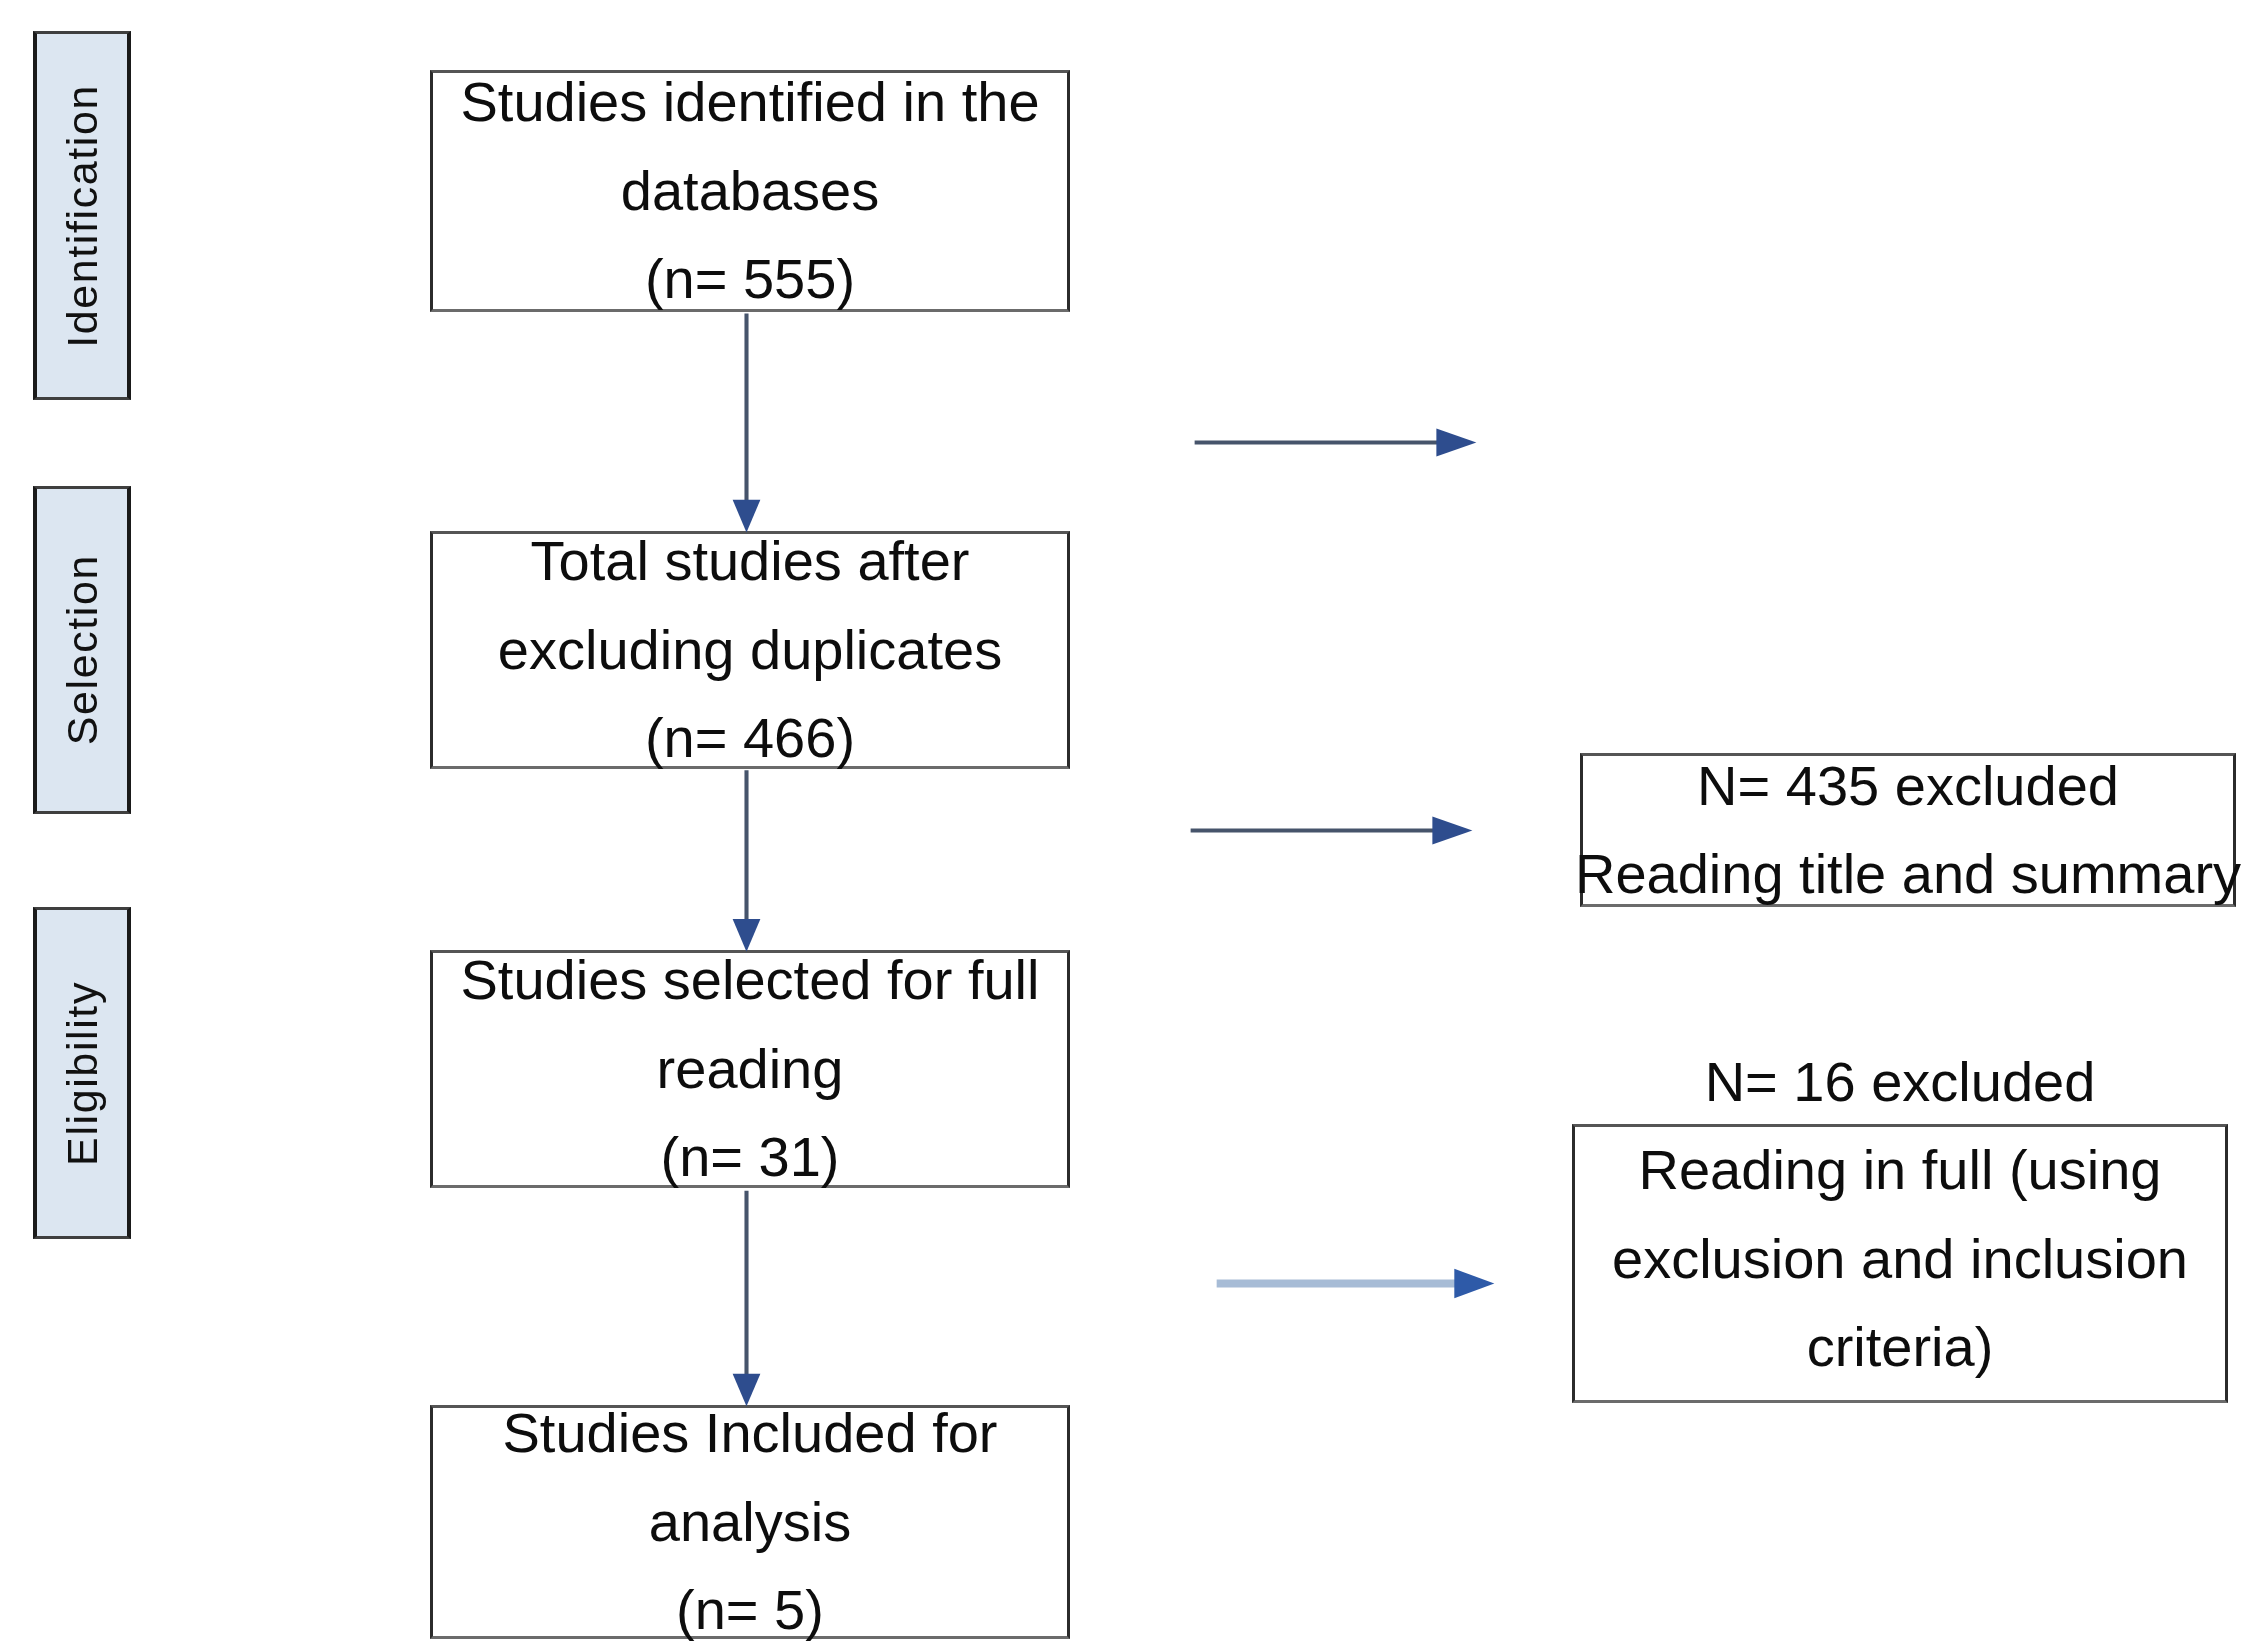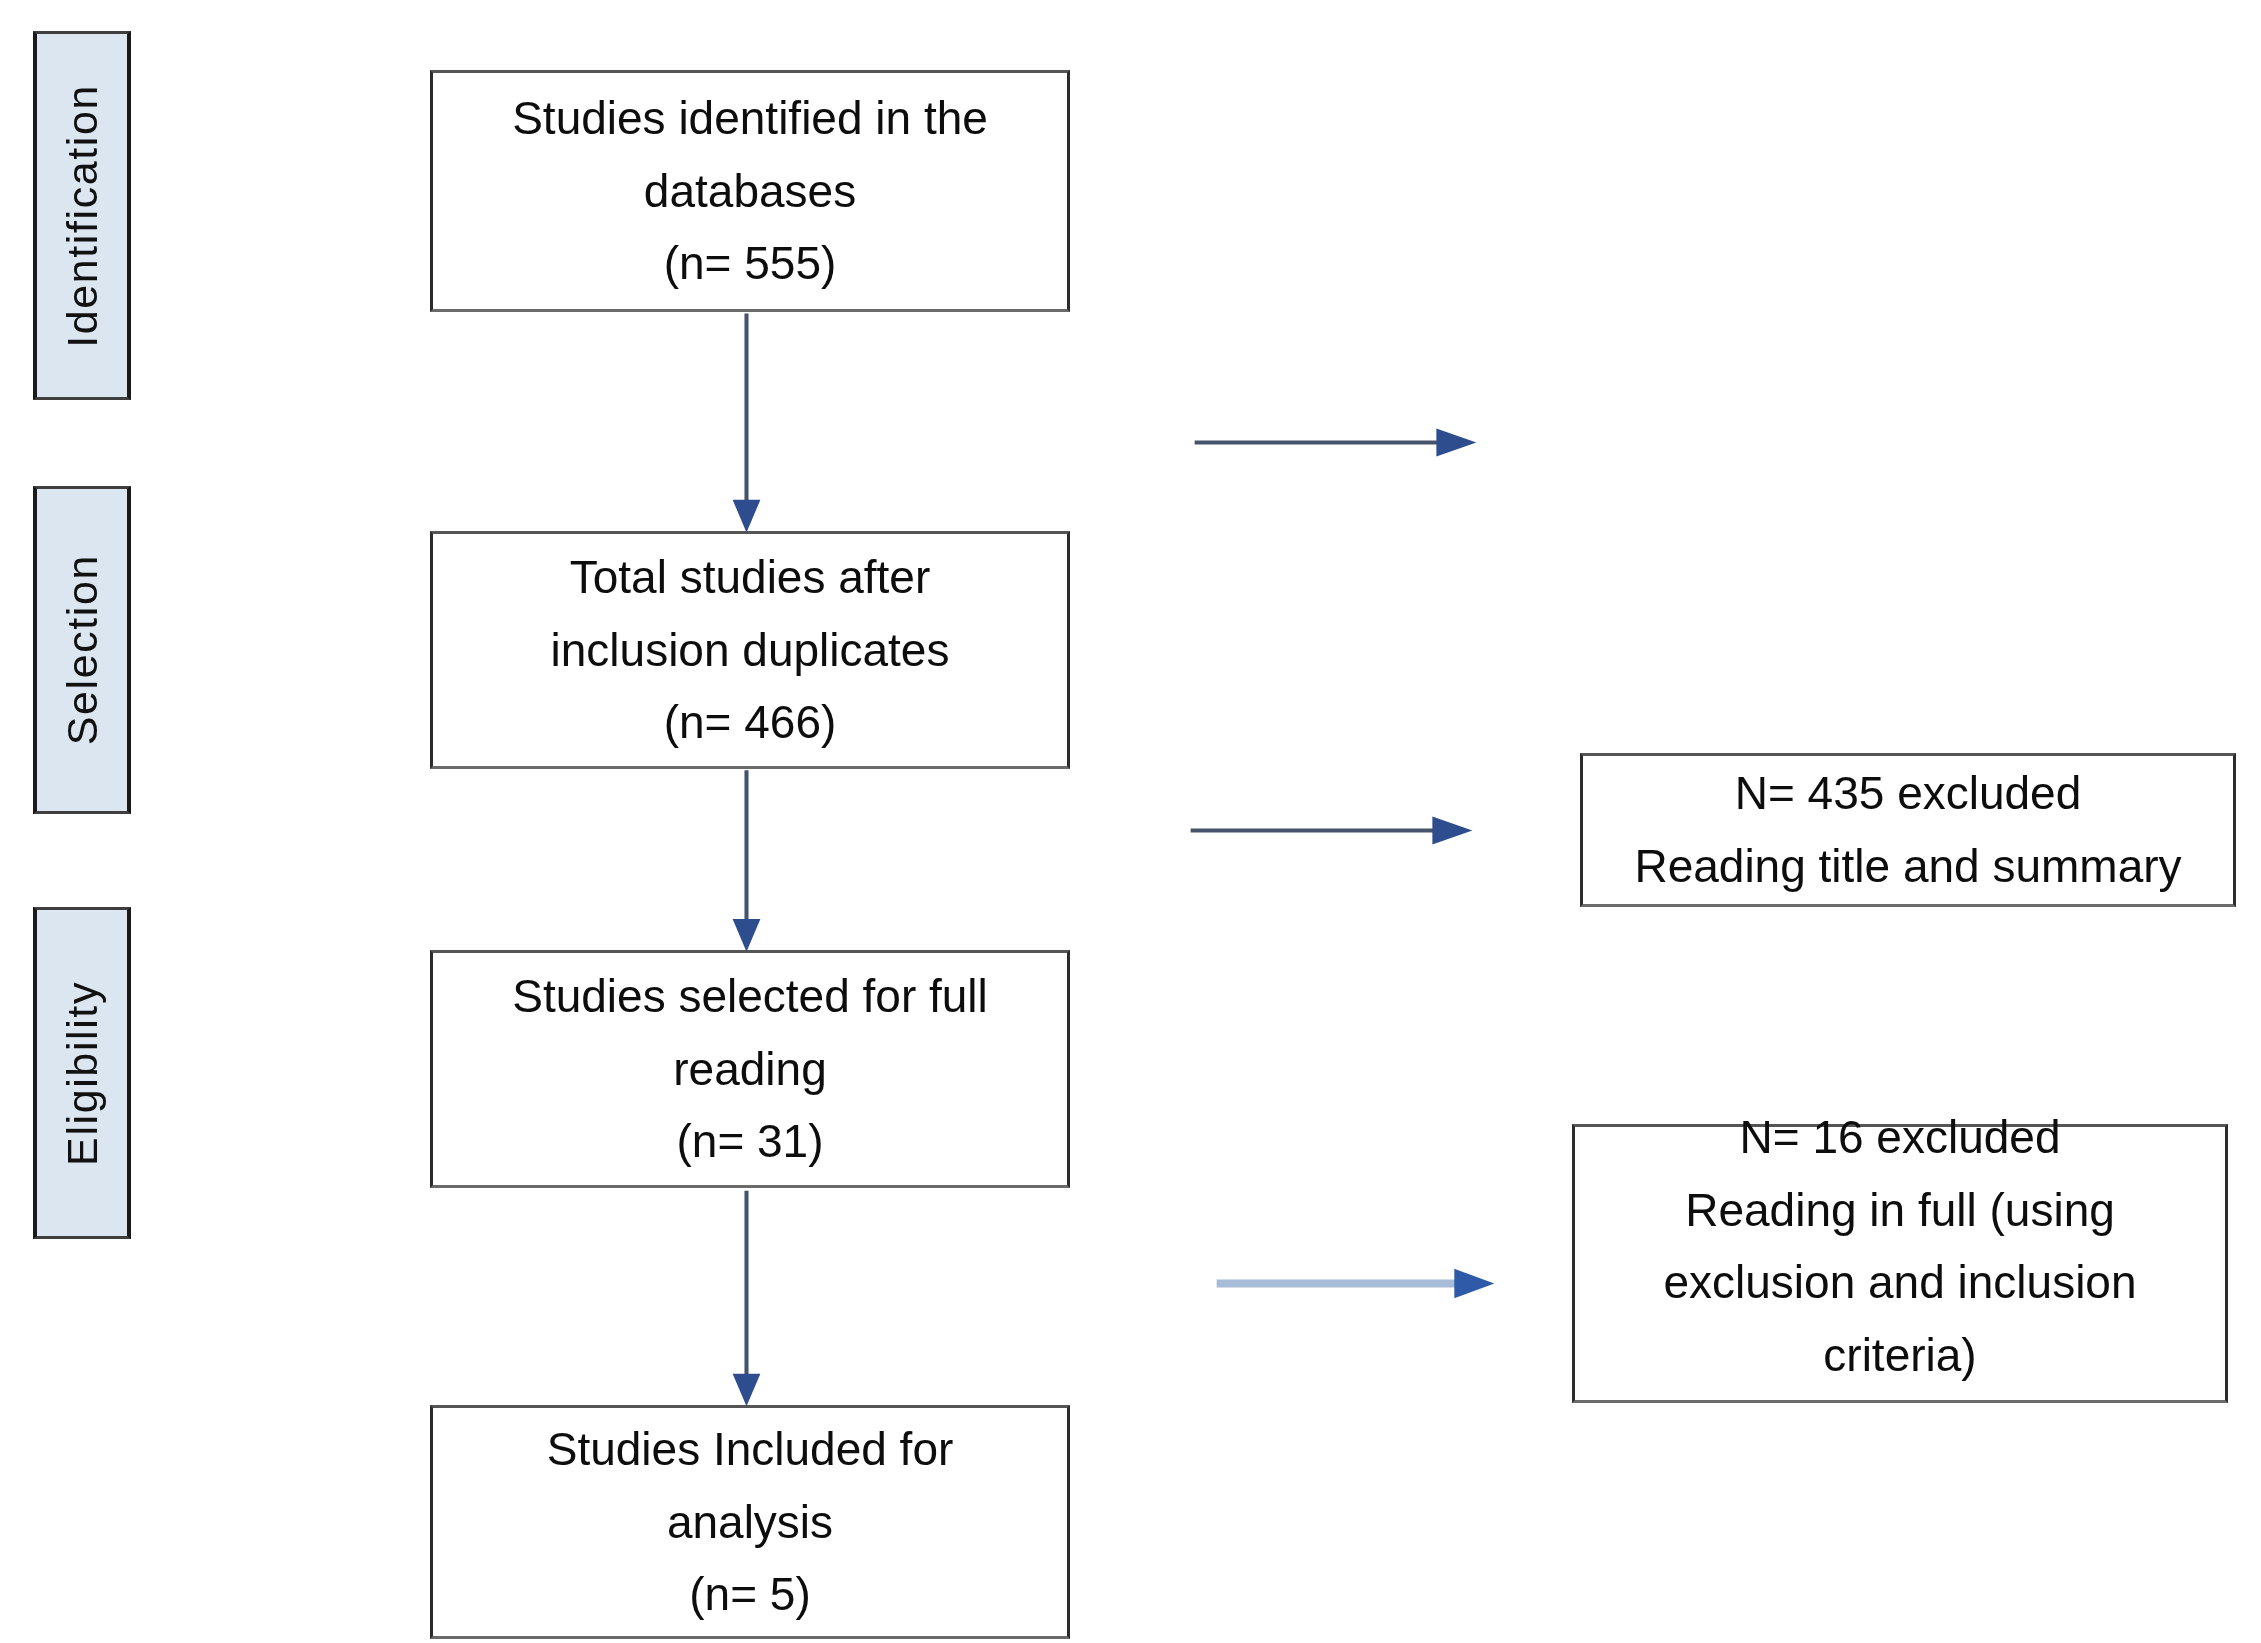--- a/index.html
+++ b/index.html
@@ -46,21 +46,21 @@
     background: #ffffff;
     border: 3.3px solid #2b2b2b;
     border-top-color: #555555;
     border-bottom-color: #6b6b6b;
     display: flex;
     flex-direction: column;
     align-items: center;
     justify-content: center;
     text-align: center;
     color: #0d0d0d;
-    font-size: 46px;
+    font-size: 56px;
     line-height: 1.58;
     padding: 8.2px 14.8px;
   }
   .flow-box .ln { display: block; white-space: nowrap; }
 
   
   .arrow { position: absolute; }
   .arrow svg { display: block; overflow: visible; }
 </style>
 </head>
@@ -81,21 +81,21 @@
   </div>
 
   <div class="flow-box" style="left:430px; top:70px; width:640px; height:242px;">
     <span class="ln">Studies identified in the</span>
     <span class="ln">databases</span>
     <span class="ln">(n= 555)</span>
   </div>
 
   <div class="flow-box" style="left:430px; top:531px; width:640px; height:238px;">
     <span class="ln">Total studies after</span>
-    <span class="ln">inclusion duplicates</span>
+    <span class="ln">excluding duplicates</span>
     <span class="ln">(n= 466)</span>
   </div>
 
   <div class="flow-box" style="left:430px; top:950px; width:640px; height:238px;">
     <span class="ln">Studies selected for full</span>
     <span class="ln">reading</span>
     <span class="ln">(n= 31)</span>
   </div>
 
   <div class="flow-box" style="left:430px; top:1405px; width:640px; height:234px;">

